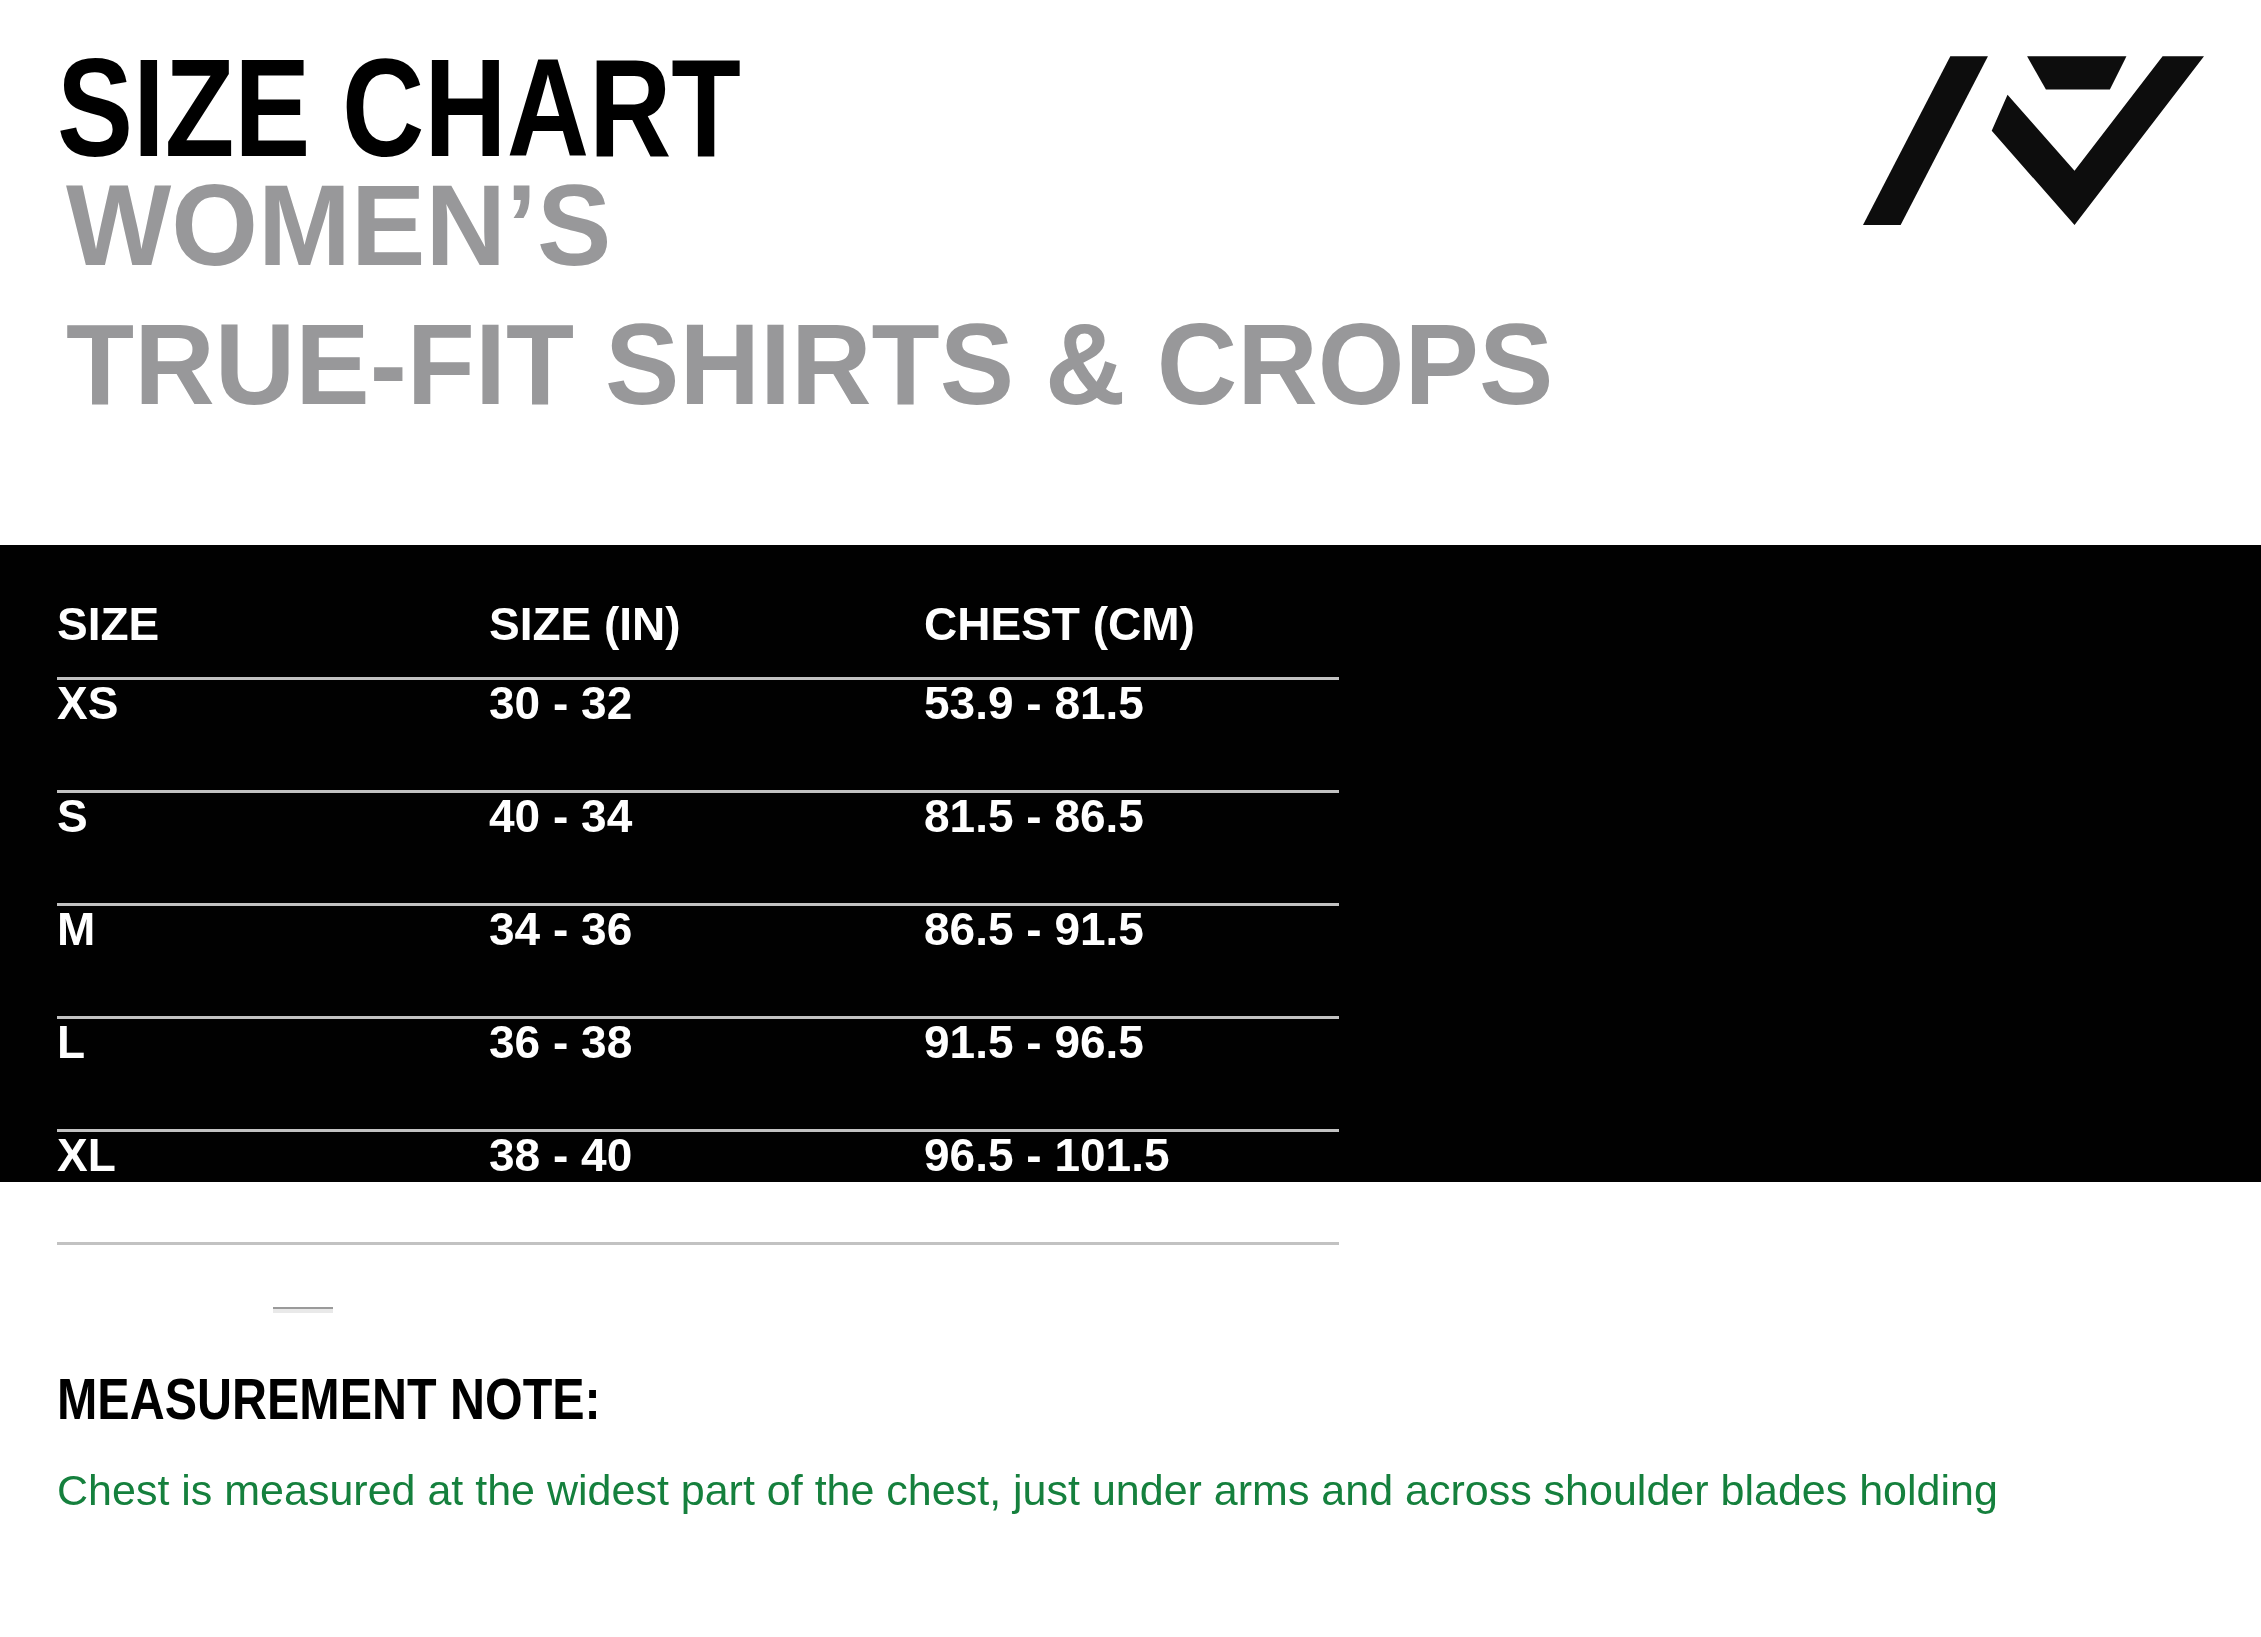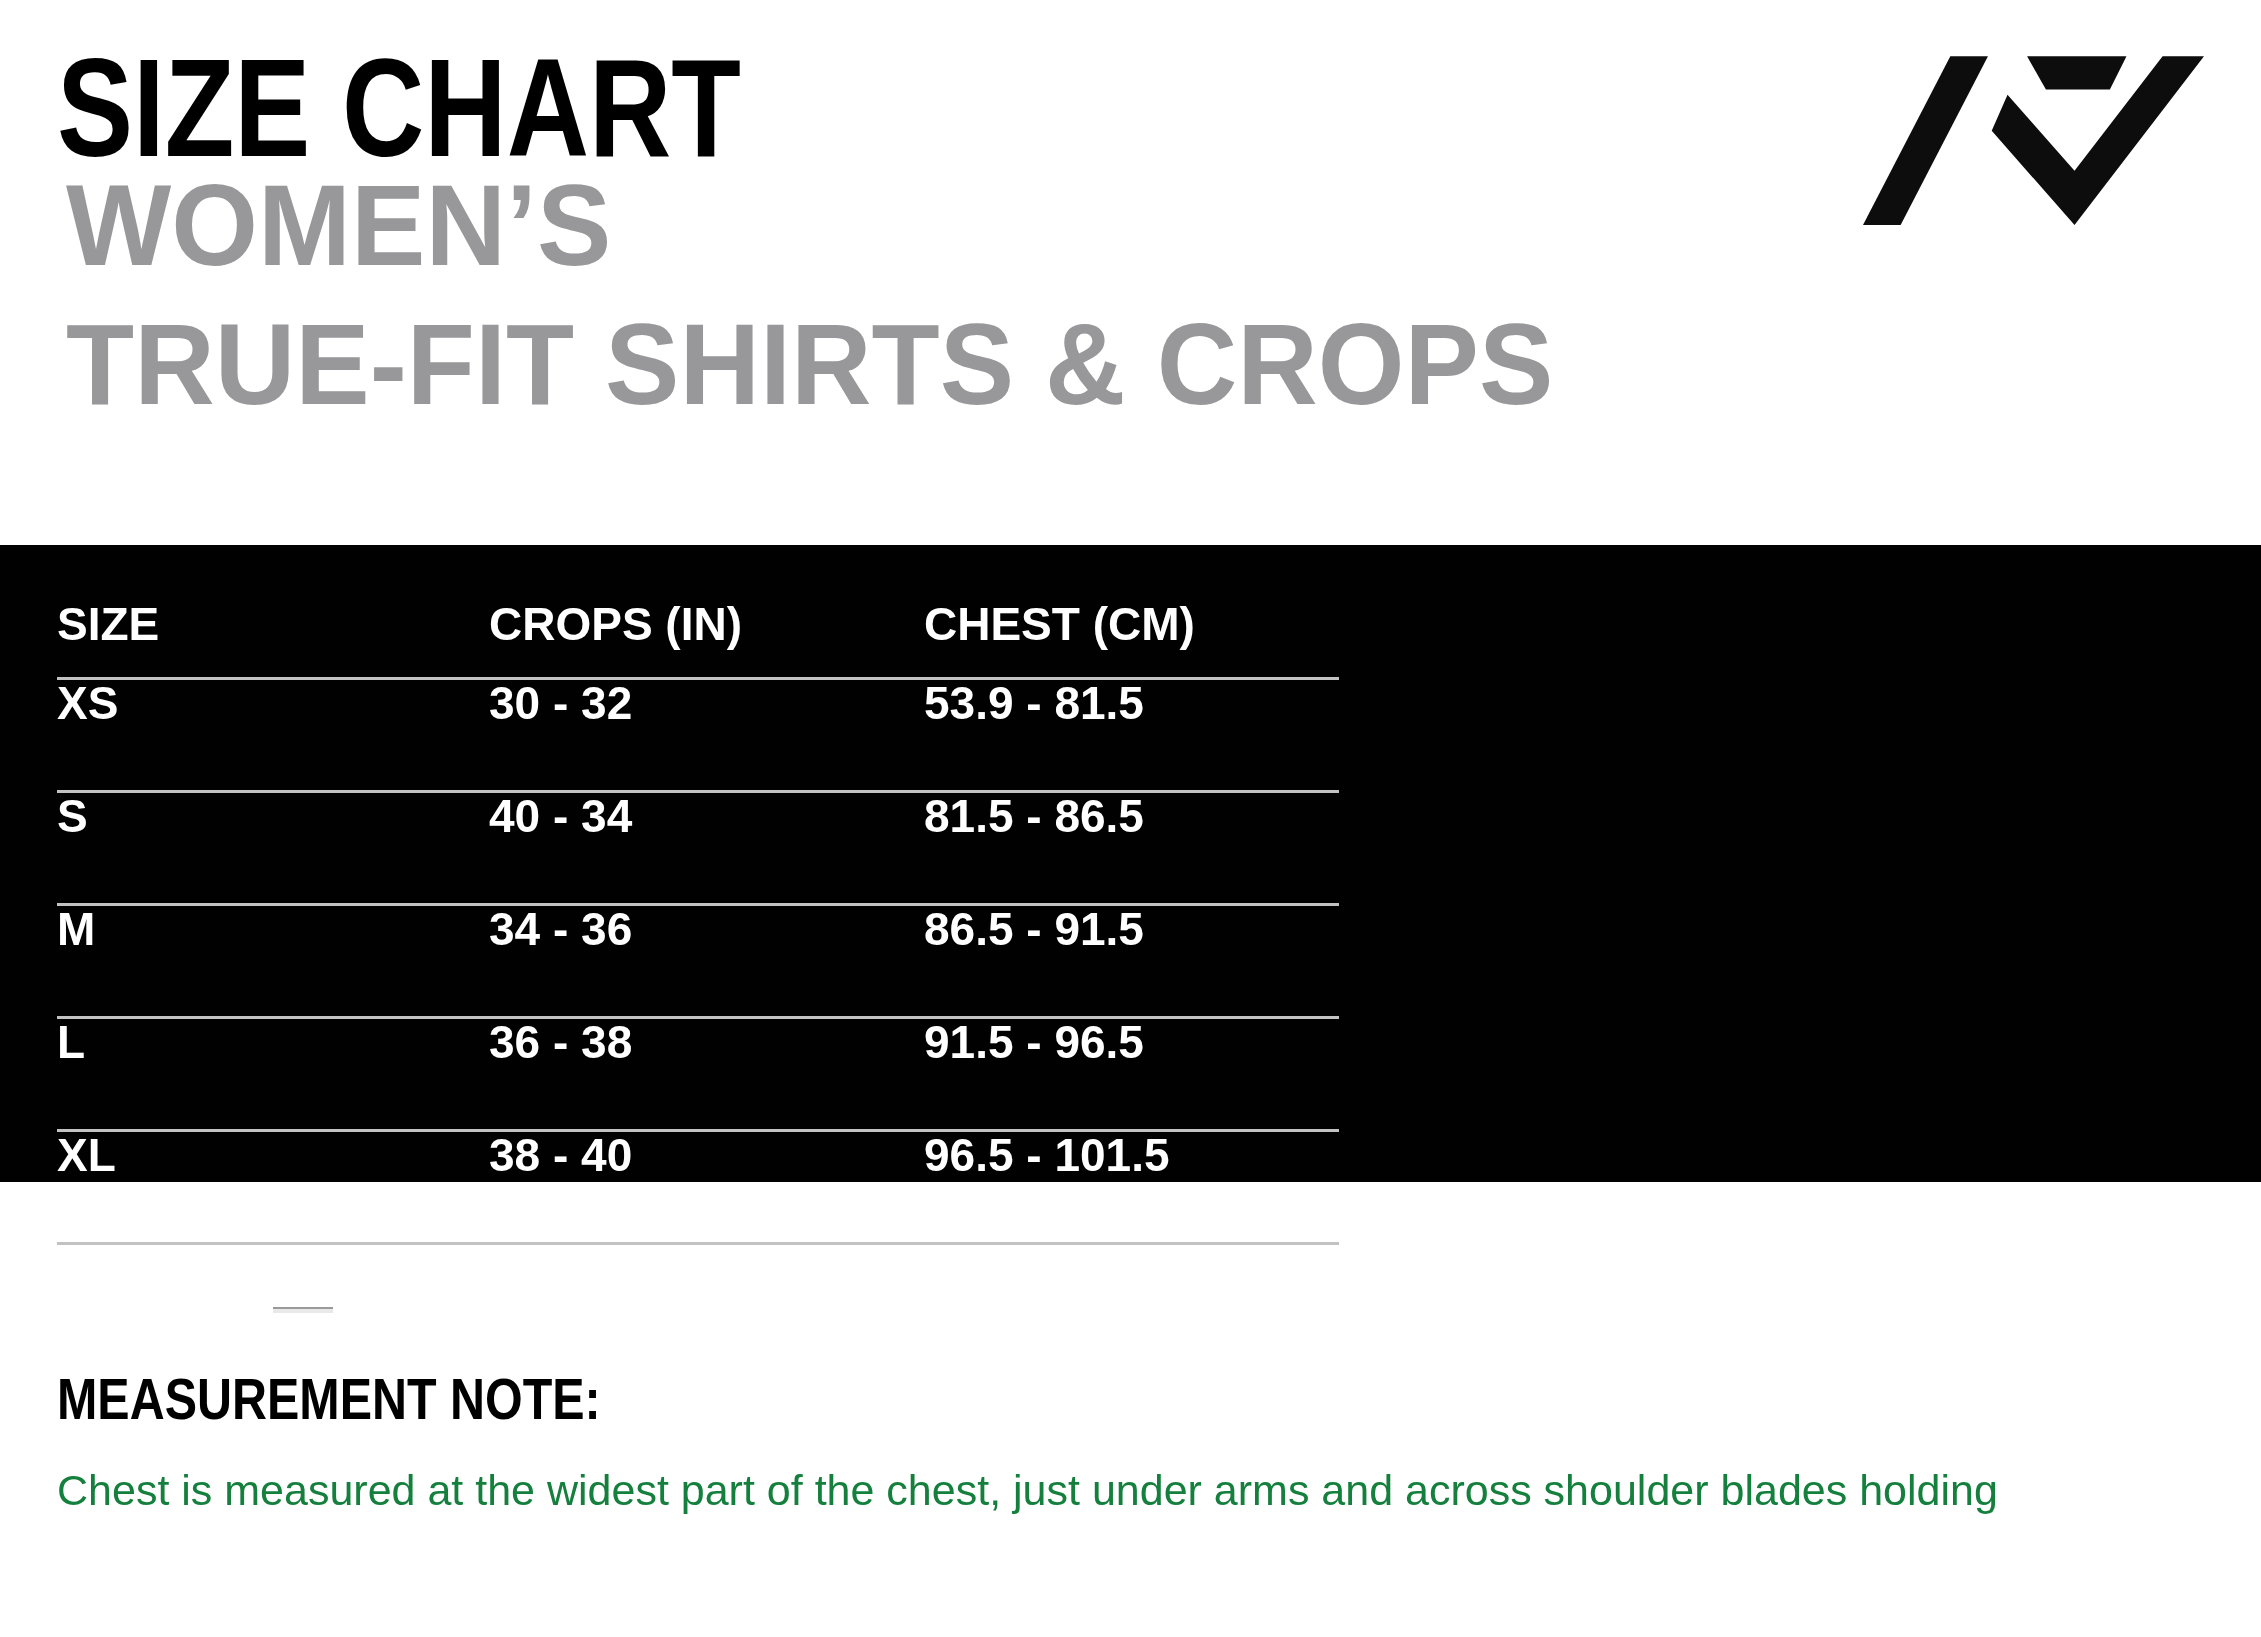--- a/index.html
+++ b/index.html
@@ -53,21 +53,21 @@
     <polygon points="116,3 166,3 50,227 0,227" fill="#0d0d0d"></polygon>
     <polygon points="218,3 350,3 328,47 243,47" fill="#0d0d0d"></polygon>
     <polygon points="171,102 192,54 281,155 398,3 453,3 281,227" fill="#0d0d0d"></polygon>
   </svg>
 
   <div class="panel">
     <div class="size-table">
 
       <div class="trow thead">
         <div class="cell c1">SIZE</div>
-        <div class="cell c2">CROPS (IN)</div>
+        <div class="cell c2">SIZE (IN)</div>
         <div class="cell c3">CHEST (CM)</div>
       </div>
 
       <div class="trow">
         <div class="cell c1">XS</div>
         <div class="cell c2">30 - 32</div>
         <div class="cell c3">53.9 - 81.5</div>
       </div>
 
       <div class="trow">

